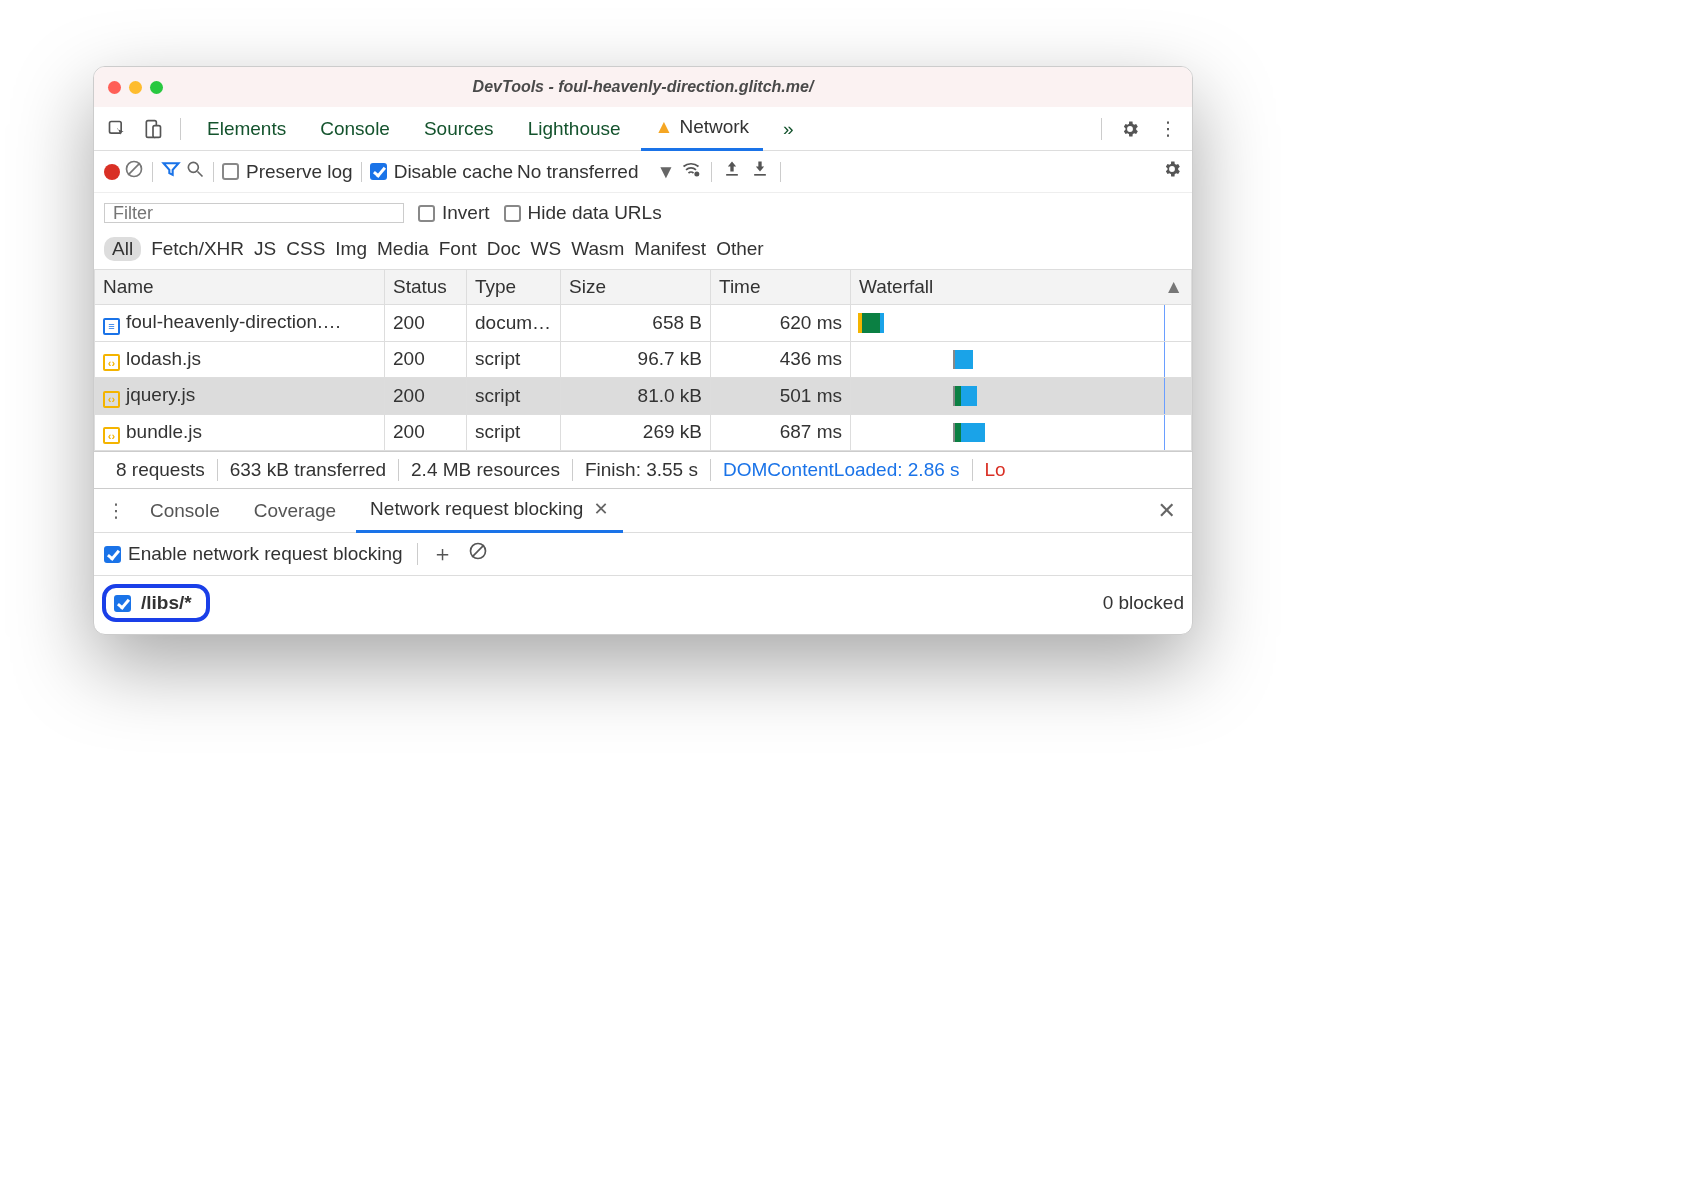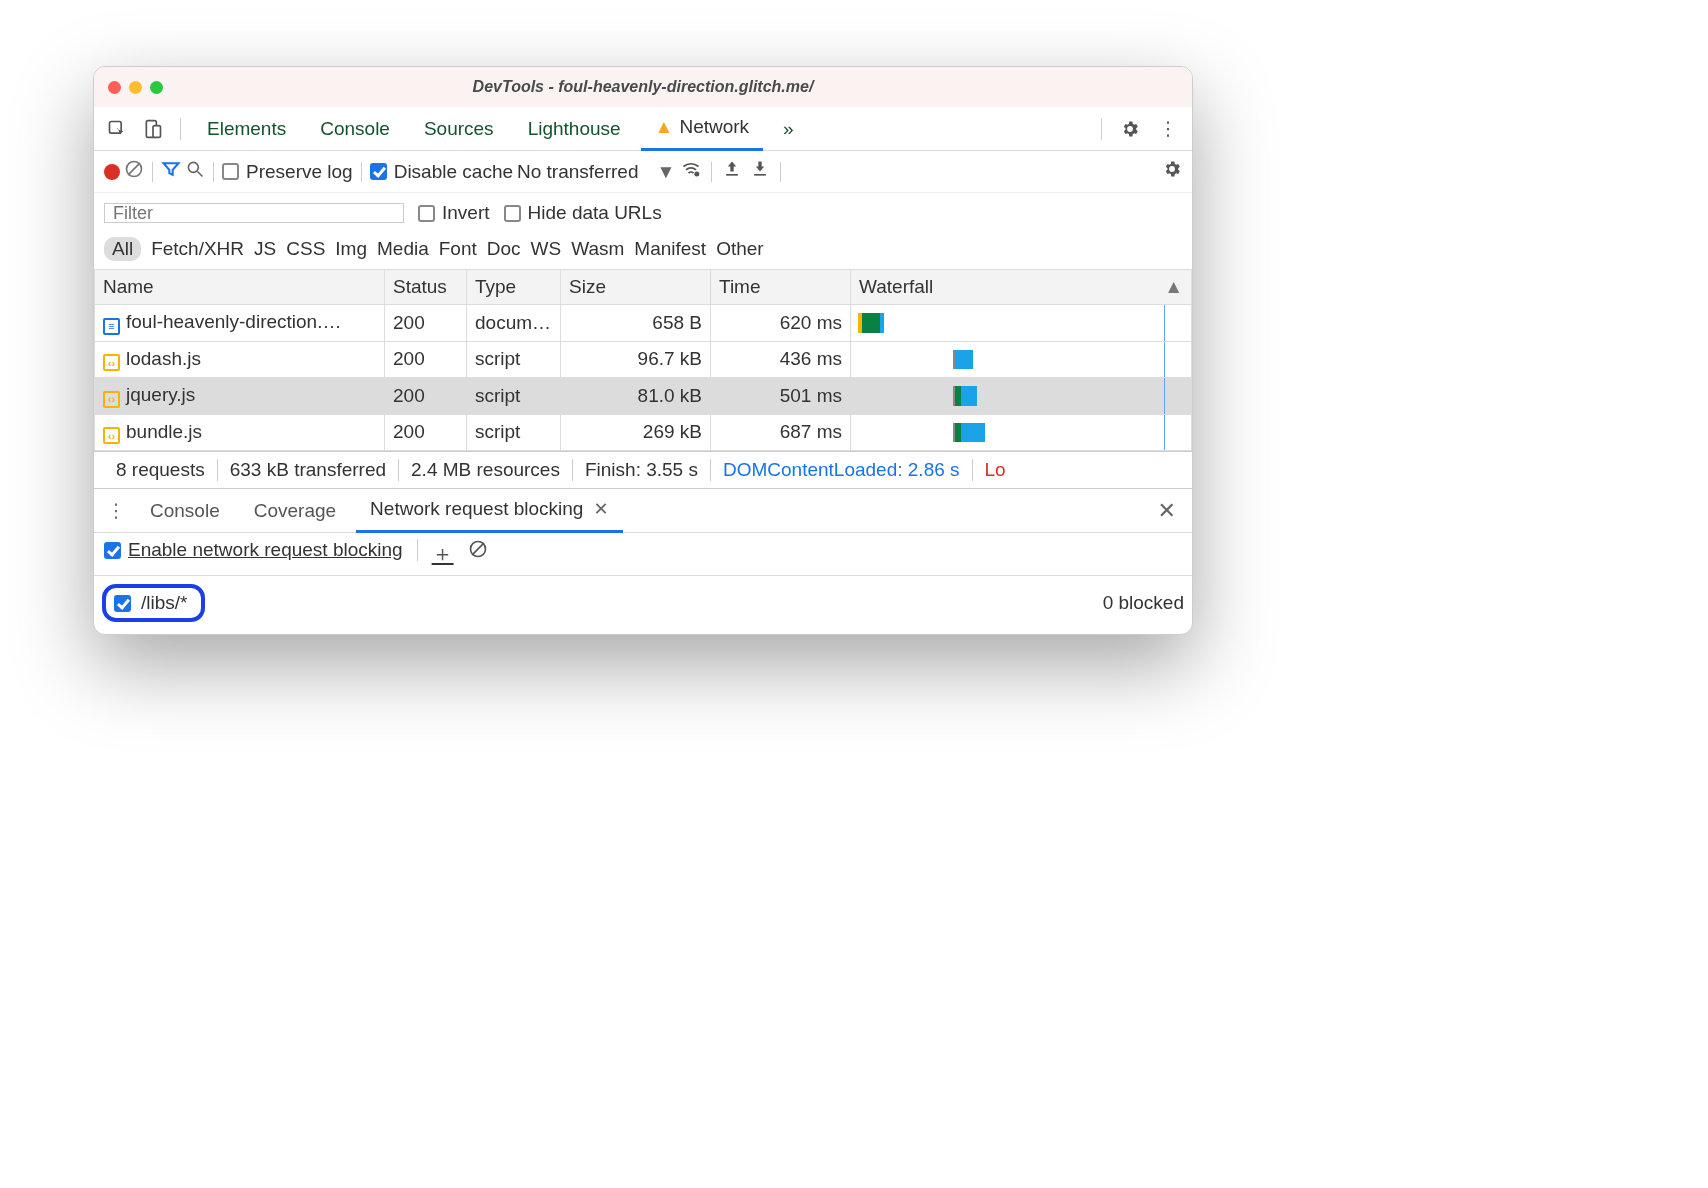--- a/index.html
+++ b/index.html
@@ -116,31 +116,31 @@
   
   .drawer-tabs {
     display:flex; align-items:center; height:44px; border-bottom:1px solid #ddd; padding:0 8px; gap:6px;
   }
   .drawer-tabs .kebab { width:28px; text-align:center; color:#666; }
   .drawer-tabs .tab { padding:0 14px; height:44px; display:flex; align-items:center; gap:6px; color:#555; }
   .drawer-tabs .tab.active { border-bottom:3px solid #1a73e8; color:#333; font-weight:500;}
   .drawer-tabs .tab .x { color:#666; font-size:18px; margin-left:4px;}
   .drawer-tabs .closer { margin-left:auto; color:#666; font-size:22px; padding-right:8px;}
 
-  .drawer-toolbar { display:flex; align-items:flex-start; gap:14px; padding:6px 10px; border-bottom:1px solid #ddd;text-decoration:underline;}
+  .drawer-toolbar { display:flex; align-items:center; gap:14px; padding:6px 10px; border-bottom:1px solid #ddd;}
   .drawer-toolbar .vsep { width:1px; height:22px; background:#ccc;}
   .drawer-toolbar .plus, .drawer-toolbar .ban { color:#555; font-size:22px; }
 
   .pattern-row {
     display:flex; align-items:center; padding:8px 8px 12px 8px;
     justify-content:space-between;
   }
   .pattern-highlight {
     display:flex; align-items:center; gap:10px;
-    border:4px solid #1a3fe8; border-radius:14px; padding:4px 14px 4px 8px;
+    border:4px solid #1a3fe8; border-radius:14px; padding:4px 14px 4px 8px;font-weight:bold;
   }
   svg.ic { width:20px; height:20px; }
 </style>
 </head>
 <body>
 
 <div class="window">
 
   <div class="titlebar">
     <div class="traffic">

